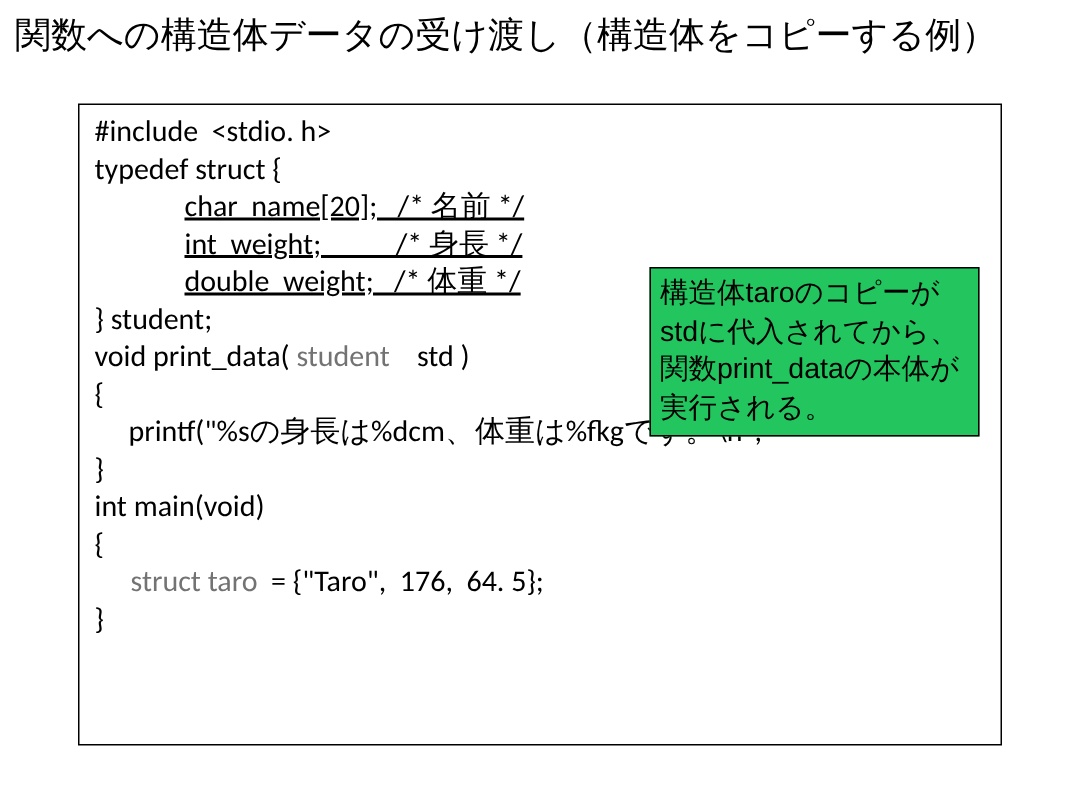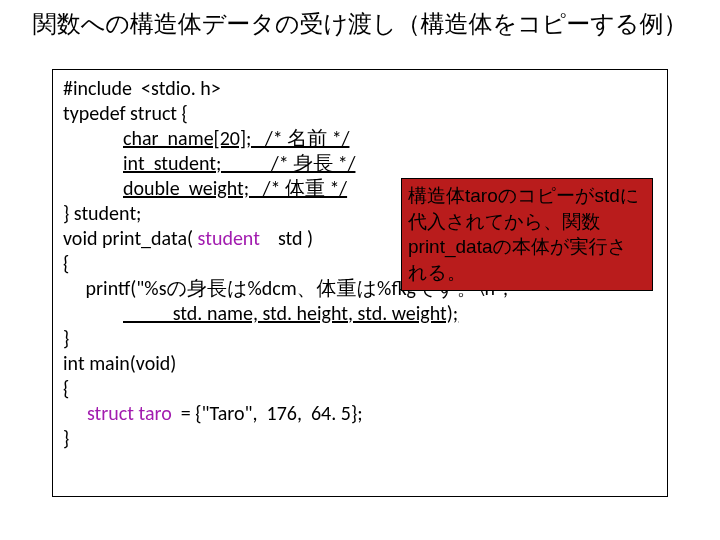--- a/index.html
+++ b/index.html
@@ -5,73 +5,71 @@
   * { margin: 0; padding: 0; box-sizing: border-box; }
   body {
     width: 720px;
     height: 540px;
     background: #fff;
     font-family: "MS PGothic", "Hiragino Kaku Gothic Pro", sans-serif;
     color: #000;
     position: relative;
   }
   .title {
-    text-align: center;
     font-size: 24px;
     line-height: 1.3;
     padding: 8px 10px 6px 10px;
     font-weight: normal;
   }
   .codebox {
     position: absolute;
     left: 52px;
     top: 69px;
     width: 616px;
     height: 428px;
     border: 1.5px solid #000;
     padding: 6px 10px;
     font-family: Calibri, "Segoe UI", sans-serif;
     font-size: 20px;
     line-height: 1.25;
   }
   .codeline { white-space: pre; }
   .indent1 { padding-left: 60px; text-decoration: underline; }
   .indent-half { padding-left: 24px; }
-  .red { color: #a21caf; margin-top: 19px; }
+  .red { color: #737373; margin-top: 19px; }
   .note {
     position: absolute;
     right: 14px;
     top: 108px;
-    width: 252px;
+    width: 220px;
     border: 1.5px solid #000;
-    background: #b91c1c;
+    background: #22c55e;
     font-family: "MS PGothic", sans-serif;
     font-size: 19px;
     line-height: 1.35;
     padding: 4px 6px;
   }
 </style>
 </head>
 <body>
 
 <div class="title">
   <span>関数への構造体データの受け渡し（構造体をコピーする例）</span><br>
 </div>
 
 <div class="codebox">
   <div class="codeline">#include  &lt;stdio. h&gt;</div>
   <div class="codeline">typedef struct {</div>
   <div class="codeline indent1">char  name[20];   /* 名前 */</div>
-  <div class="codeline indent1">int  student;           /* 身長 */</div>
+  <div class="codeline indent1">int  weight;           /* 身長 */</div>
   <div class="codeline indent1">double  weight;   /* 体重 */</div>
   <div class="codeline">} student;</div>
   <div class="codeline"><span>void print_data( </span><span class="red">student</span><span>    std )</span></div>
   <div class="codeline">{</div>
   <div class="codeline">     printf("%sの身長は%dcm、体重は%fkgです。\n",</div>
-  <div class="codeline indent1">           std. name, std. height, std. weight);</div>
   <div class="codeline">}</div>
   <div class="codeline">int main(void)</div>
   <div class="codeline">{</div>
   <div class="codeline indent-half"><span class="red">struct taro</span><span>  = {"Taro",  176,  64. 5};</span></div>
   <div class="codeline">}</div>
 
   <div class="note">
     <span>構造体taroのコピーがstdに代入されてから、関数print_dataの本体が実行される。</span>
   </div>
 </div>

